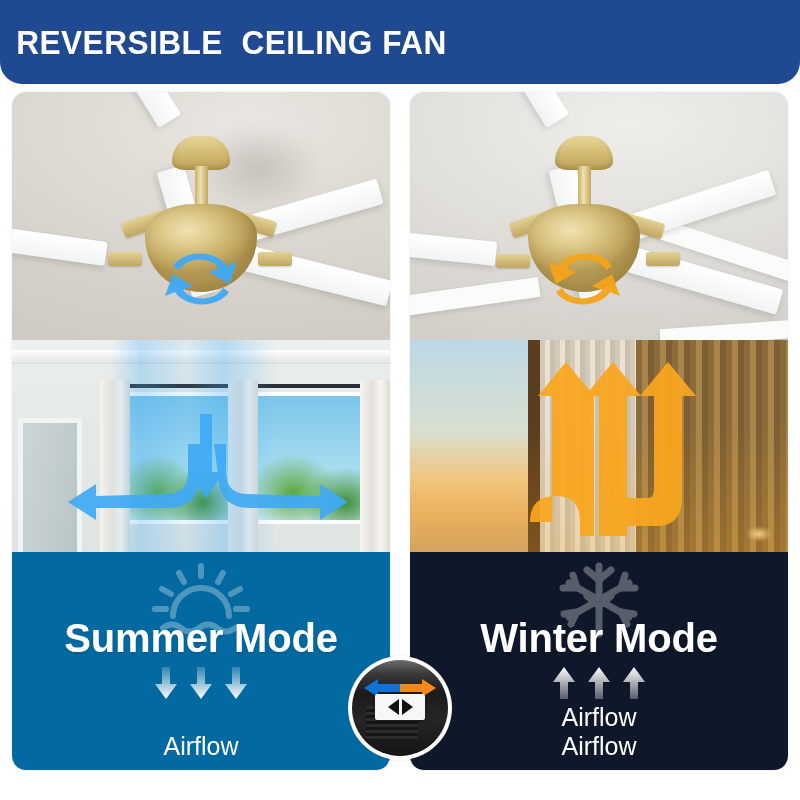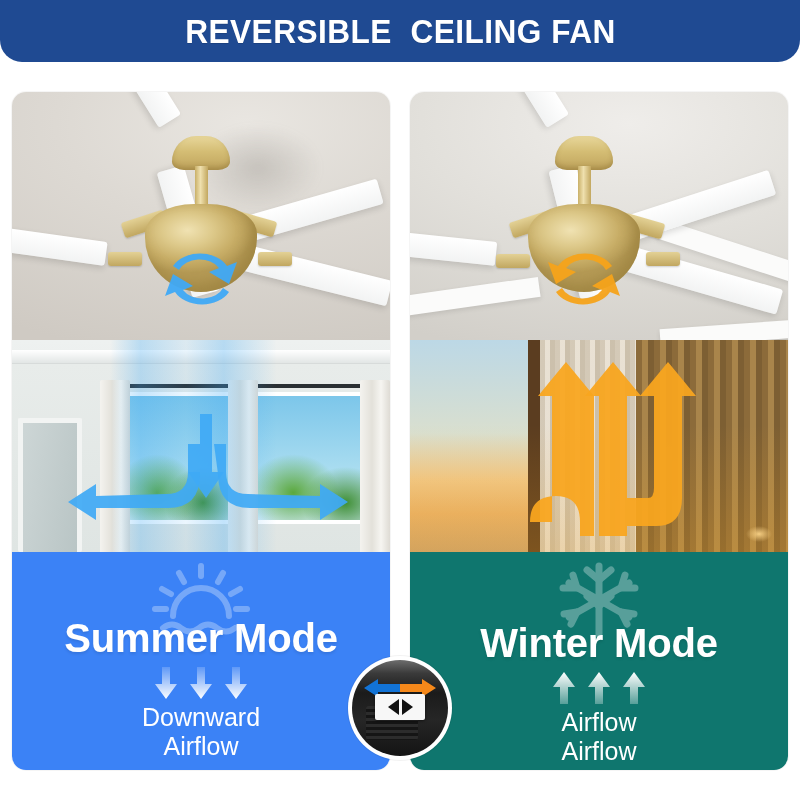--- a/index.html
+++ b/index.html
@@ -5,24 +5,24 @@
   * { margin:0; padding:0; box-sizing:border-box; }
   html,body{ background:#ffffff; }
   body{
     width:800px; height:800px; position:relative; overflow:hidden;
     font-family:"Liberation Sans", sans-serif;
     background:#ffffff;
   }
 
   
   #banner{
-    position:absolute; left:0; top:0; width:800px; height:62px;
+    position:absolute; left:0; top:0; width:800px; height:84px;
     background:#1f4a92;
     border-bottom-left-radius:22px; border-bottom-right-radius:22px;
-    display:flex; align-items:center; justify-content:center;
+    display:flex; align-items:center; justify-content:flex-start;
   }
   #banner-title{
     color:#ffffff;
     font-family:"Liberation Sans Narrow","Liberation Sans",sans-serif;
     font-weight:bold;
     font-size:34px;
     letter-spacing:0.5px;
     transform:scaleX(0.93);
     white-space:pre;
     text-shadow:0 1px 0 rgba(0,0,0,.12);
@@ -123,22 +123,22 @@
 
   
   .rot{ position:absolute; left:50%; top:150px; width:96px; height:74px; margin-left:-48px;}
 
   
   .flow{ position:absolute; left:0; bottom:0; width:100%; height:230px;}
 
   
   .label{ position:absolute; left:0; bottom:0; width:100%; height:218px;
     display:flex; flex-direction:column; align-items:center; }
-  #label-summer{ background:#3b82f6; }
-  #label-winter{ background:#0f766e;justify-content:center; }
+  #label-summer{ background:#0369a1; }
+  #label-winter{ background:#0f172a; }
   .wm{ position:absolute; top:10px; left:50%; transform:translateX(-50%); opacity:.30;}
   .mode-title{ position:relative; margin-top:64px; color:#ffffff; font-size:40px;
     font-weight:bold; letter-spacing:-.2px; text-shadow:0 2px 3px rgba(0,0,0,.10);}
   .mini-arrows{ position:relative; margin-top:6px; height:32px; display:flex; gap:13px;}
   .sub{ position:relative; margin-top:4px; color:#ffffff; font-size:25px; line-height:29px;
     text-align:center; font-weight:normal;}
 
   
   #switch-inset{
     position:absolute; left:348px; top:656px; width:104px; height:104px;
@@ -244,21 +244,21 @@
       </svg>
       <svg width="22" height="32" viewBox="0 0 22 32">
         <path d="M7 0 L15 0 L15 17 L22 17 L11 32 L0 17 L7 17 Z" fill="url(#gd1)"></path>
       </svg>
       <svg width="22" height="32" viewBox="0 0 22 32">
         <path d="M7 0 L15 0 L15 17 L22 17 L11 32 L0 17 L7 17 Z" fill="url(#gd1)"></path>
       </svg>
     </div>
 
     <div class="sub">
-      <span>Downward</span><br>
+      <br>
       <span>Airflow</span>
     </div>
   </div>
 </div>
 
 <div class="panel" id="panel-winter">
 
   <div class="photo">
     <div class="ceiling-r">
       <div class="beam" style="left:246px;top:150px;width:150px;height:20px;transform:rotate(18deg);"></div>

